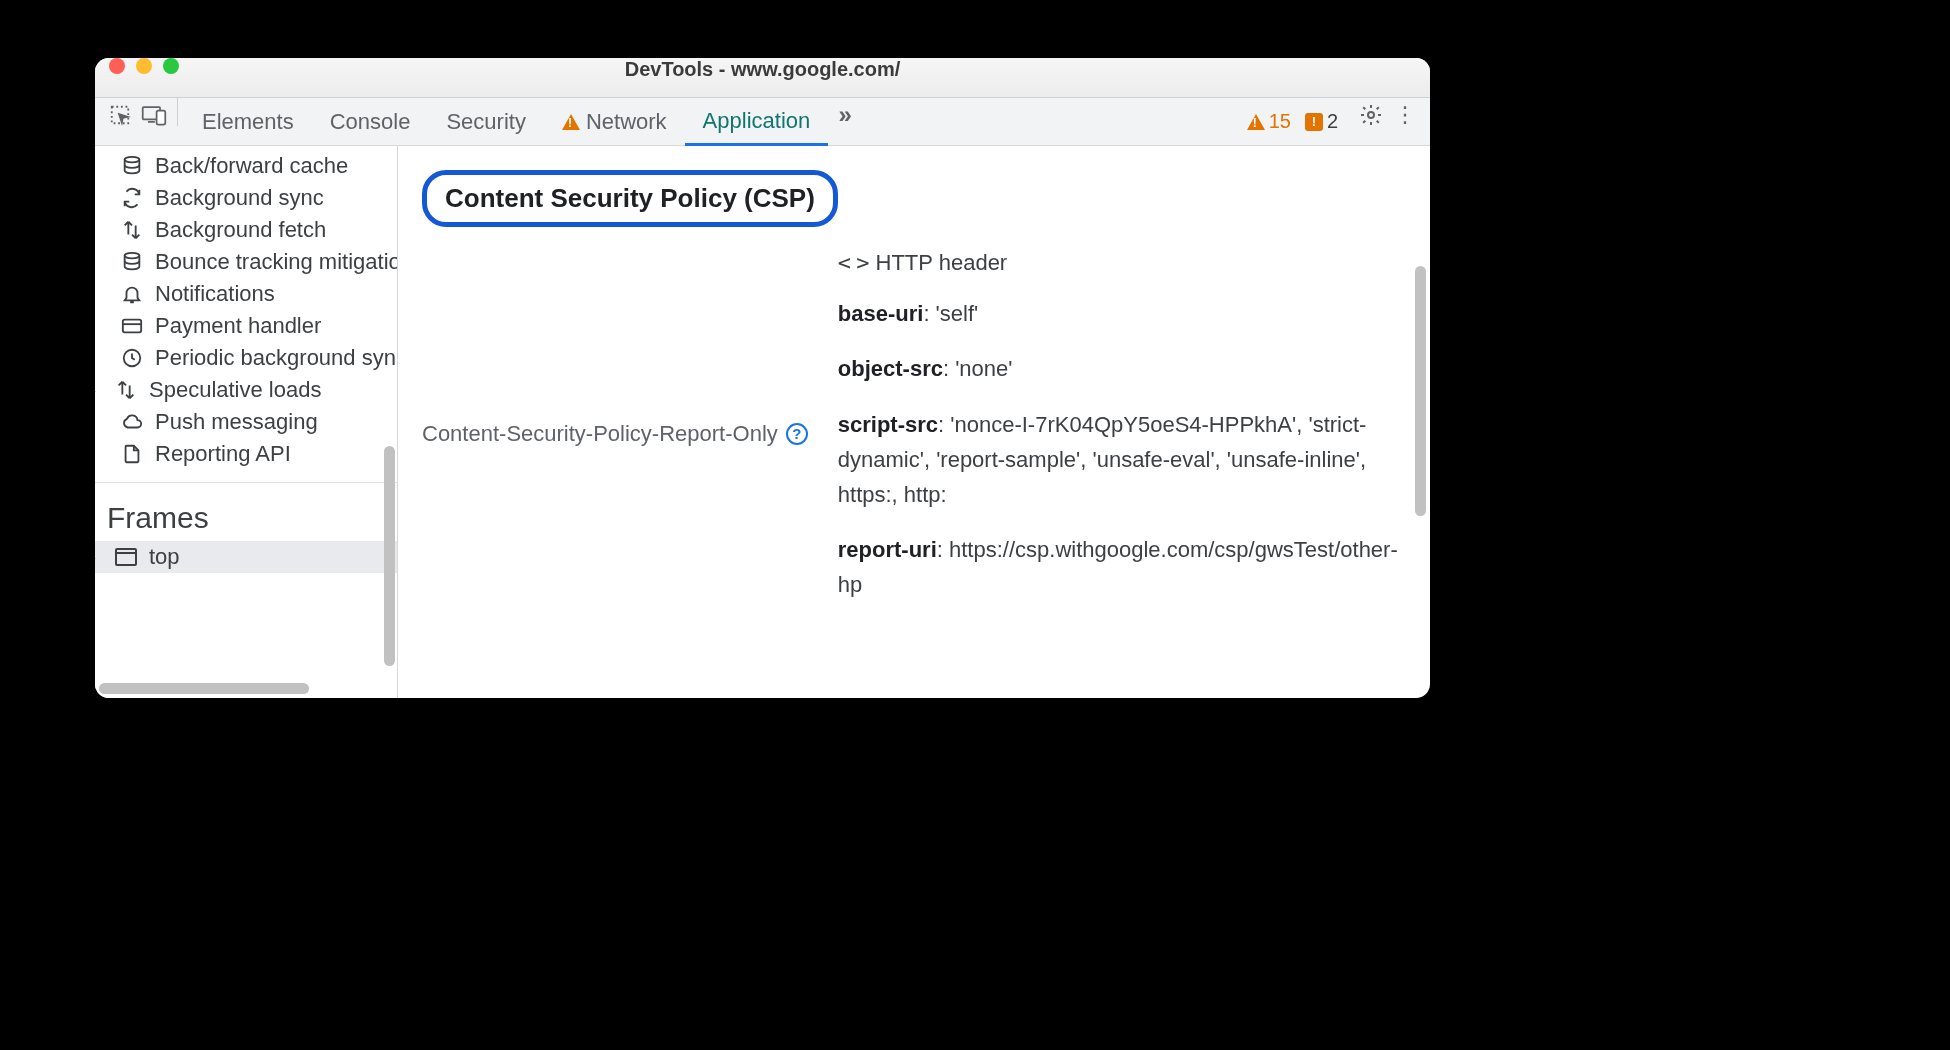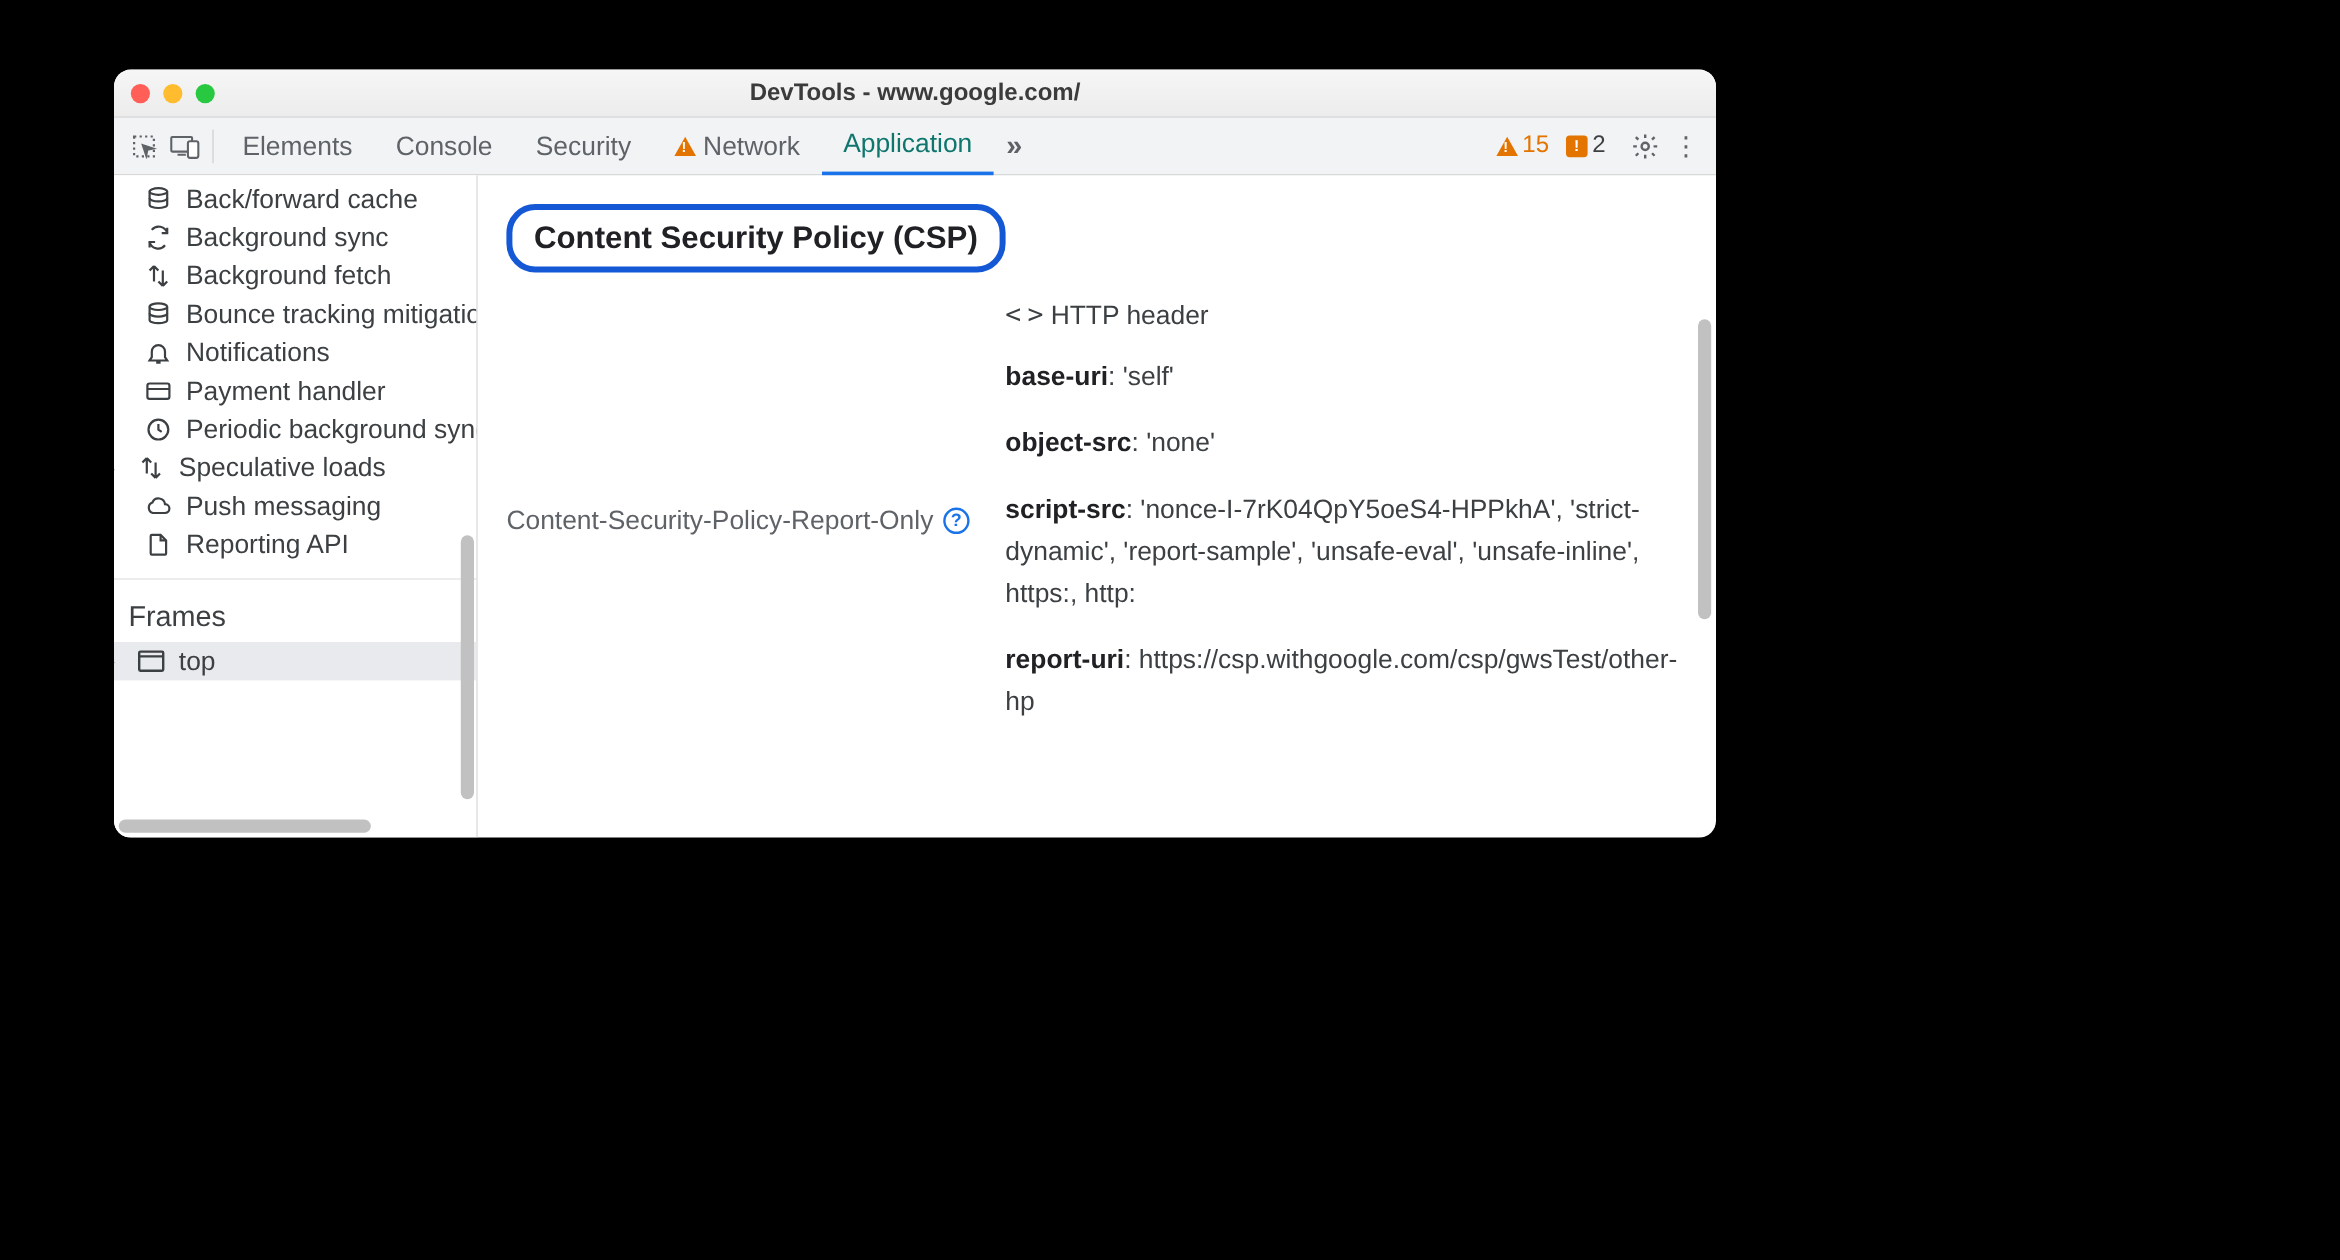--- a/index.html
+++ b/index.html
@@ -24,38 +24,36 @@
     box-shadow: 0 15px 50px rgba(0,0,0,.5);
     overflow: hidden;
     display: flex;
     flex-direction: column;
   }
   .titlebar {
     height: 40px;
     background: linear-gradient(#f6f6f6,#ececec);
     border-bottom: 1px solid #d0d0d0;
     display: flex;
-    align-items: center;
     position: relative;
   }
   .traffic {
     position: absolute; left: 14px; display: flex; gap: 11px; align-items: center;
   }
   .dot { width: 16px; height: 16px; border-radius: 50%; }
   .dot.red { background: #ff5f57; }
   .dot.yellow { background: #febc2e; }
   .dot.green { background: #28c840; }
   .title {
     flex: 1; text-align: center;
     font-size: 20px; color: #3b3b3b; font-weight: 600;
   }
   .tabbar {
     height: 48px;
     display: flex;
-    align-items: center;
     border-bottom: 1px solid #d8d8d8;
     background: #f1f3f4;
     padding: 0 8px;
     gap: 0;
   }
   .tabbar .iconbtn {
     width: 34px; height: 34px; display:flex;align-items:center;justify-content:center;
     color:#555;
   }
   .tabbar .divider { width:1px; height:28px; background:#d0d0d0; margin:0 6px; }
@@ -90,21 +88,21 @@
   .tree { padding: 4px 0 0 0; }
   .tree-item {
     display:flex; align-items:center; gap:10px; padding: 3px 0 3px 24px;
     color:#3c4043; font-size:22px; white-space:nowrap; overflow:hidden;
     cursor:pointer;
   }
   .tree-item .arrow { width:14px; margin-left:-30px; margin-right:4px; color:#5f6368; font-size:14px;}
   .tree-item.withArrow { padding-left:20px; }
   .tree-item .ic { width:26px; height:26px; display:flex;align-items:center;justify-content:center; color:#3c4043; flex-shrink:0;}
   .section-head {
-    padding: 18px 12px 6px 12px; color:#3c4043; font-size:24px; font-weight:500;
+    padding: 18px 12px 6px 12px; color:#3c4043; font-size:30px; font-weight:500;
     border-top:1px solid #e0e0e0; margin-top:12px;
   }
   .tree-item.selected { background:#e8eaed; }
   .main {
     flex:1; overflow-y:auto; padding: 16px 24px; position:relative;
   }
   .main h2 {
     display:inline-block;
     font-size:26px; font-weight:800; color:#202124;
     margin:8px 0 18px 0;

